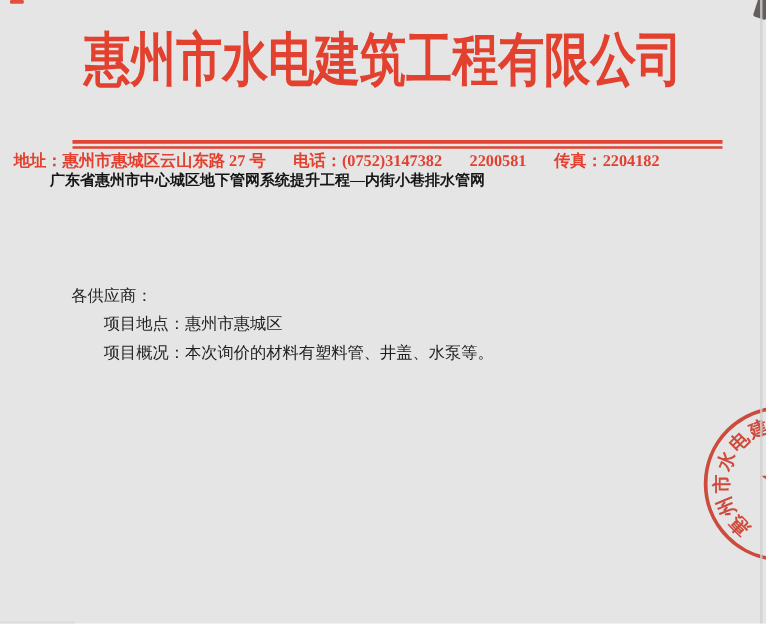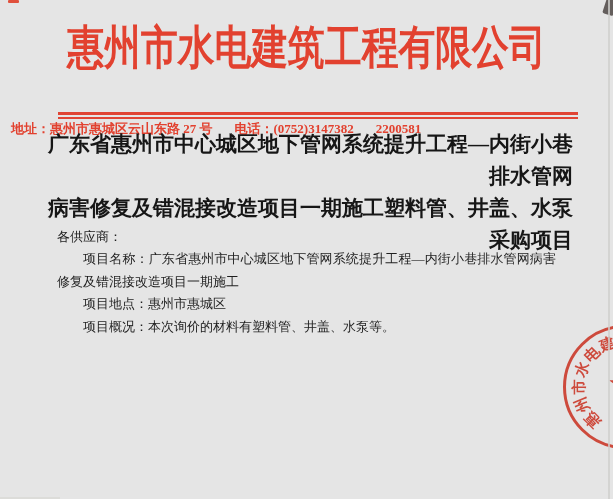--- a/index.html
+++ b/index.html
@@ -42,22 +42,22 @@
     font-size:13px;font-weight:bold;color:#e2412f;
     line-height:22px;white-space:nowrap;margin-top:32px;
   }
   .address-row .seg{margin:0 11px;}
   .rules{position:absolute;top:112px;left:58px;width:520px;}
   .rule-thick{height:3px;background:#e04434;}
   .rule-thin{height:1.5px;background:#e04434;margin-top:2px;}
   
   .doc-title{
     position:absolute;top:128px;left:40px;width:533px;
-    text-align:right;font-weight:bold;color:#161616;
-    font-size:21px;line-height:32px;
+    text-align:left;font-weight:bold;color:#161616;
+    font-size:12px;line-height:32px;
   }
   
   .doc-body{
     position:absolute;top:226px;left:57px;width:499px;
     font-size:13px;line-height:22.4px;color:#1f1f1f;
     text-align:justify;word-break:break-all;
   }
   .doc-body p{margin:0;}
   .doc-body p.indent{text-indent:2em;}
   
@@ -88,35 +88,34 @@
   <div class="mark-top-right"></div>
   <div class="edge-right-line"></div>
   <div class="edge-bottom"></div>
 
   <h1 class="company">惠州市水电建筑工程有限公司</h1>
 
   <div class="address-row">
     <span class="seg">地址：惠州市惠城区云山东路 27 号</span>
     <span class="seg">电话：(0752)3147382</span>
     <span class="seg">2200581</span>
+    <span class="seg">传真：2204182</span>
   </div>
 
   <div class="rules">
     <div class="rule-thick"></div>
     <div class="rule-thin"></div>
   </div>
 
   <div class="doc-title">
     <div>广东省惠州市中心城区地下管网系统提升工程—内街小巷排水管网</div>
-    <div>病害修复及错混接改造项目一期施工塑料管、井盖、水泵采购项目</div>
   </div>
 
   <main class="doc-body">
     <p class="salutation">各供应商：</p>
-    <p class="indent">项目名称：广东省惠州市中心城区地下管网系统提升工程—内街小巷排水管网病害修复及错混接改造项目一期施工</p>
     <p class="indent">项目地点：惠州市惠城区</p>
     <p class="indent">项目概况：本次询价的材料有塑料管、井盖、水泵等。</p>
   </main>
 
   <div class="seal">
     <span class="seal-star">★</span>
     <span class="seal-ring"></span>
   <span class="seal-char" style="transform: translate(-50%, -50%) rotate(225deg) translateY(-46px);">惠</span><span class="seal-char" style="transform: translate(-50%, -50%) rotate(247.5deg) translateY(-46px);">州</span><span class="seal-char" style="transform: translate(-50%, -50%) rotate(270deg) translateY(-46px);">市</span><span class="seal-char" style="transform: translate(-50%, -50%) rotate(292.5deg) translateY(-46px);">水</span><span class="seal-char" style="transform: translate(-50%, -50%) rotate(315deg) translateY(-46px);">电</span><span class="seal-char" style="transform: translate(-50%, -50%) rotate(337.5deg) translateY(-46px);">建</span></div>
 
 </div>

